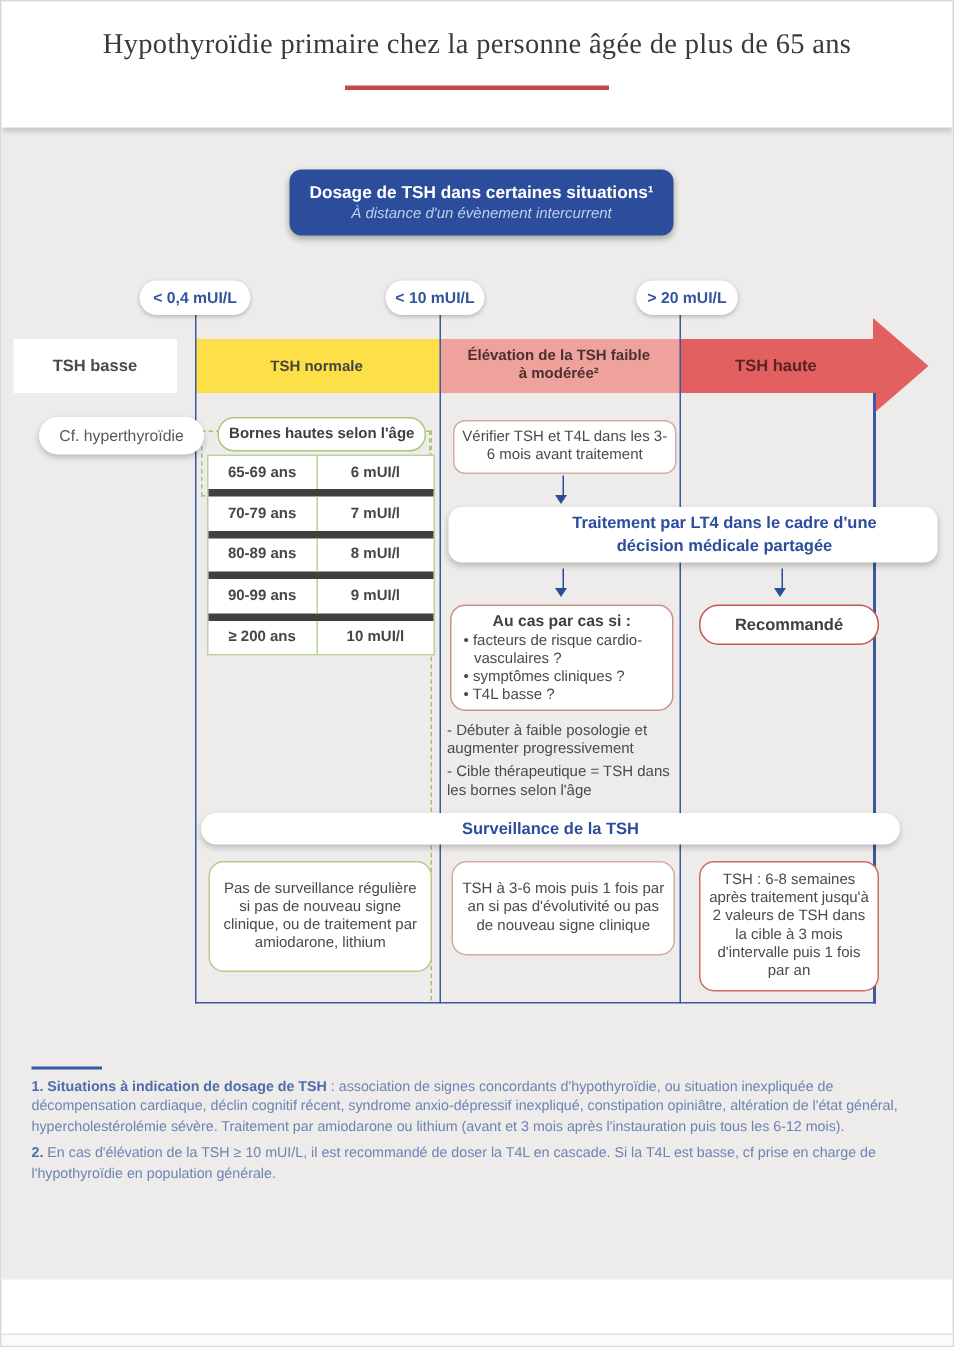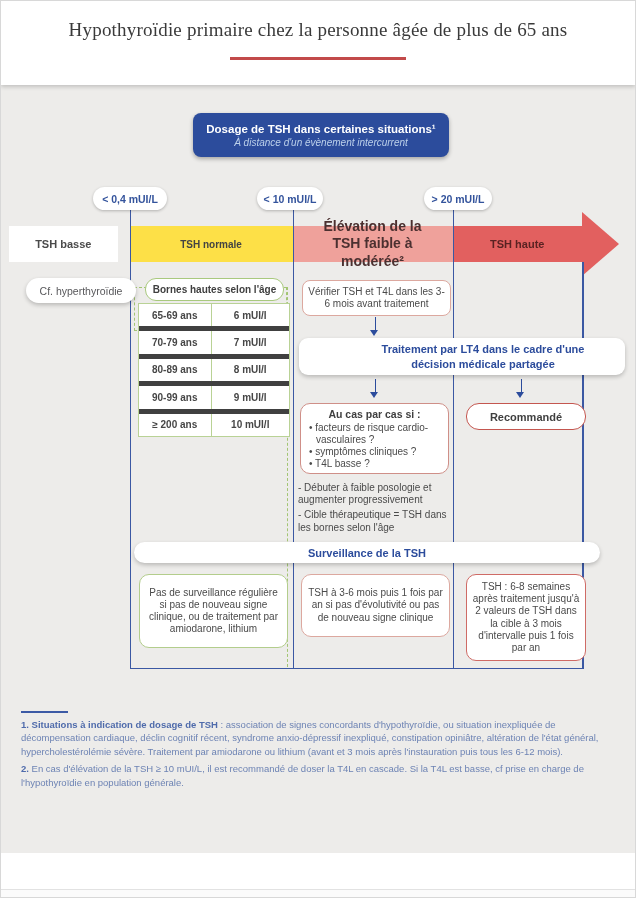--- a/index.html
+++ b/index.html
@@ -100,21 +100,21 @@
   <div class="vline" style="left:128.5px;top:209px;height:459px;"></div>
   <div class="vline" style="left:291.5px;top:209px;height:459px;"></div>
   <div class="vline" style="left:451.5px;top:209px;height:459px;"></div>
   <div class="vline" style="left:581px;top:261px;height:407px;"></div>
   <div class="hline" style="left:128.5px;top:666.5px;width:454px;"></div>
   <div class="dashline" style="left:286px;top:286px;height:380px;"></div>
   <div class="dashrect" style="left:133px;top:286px;width:151px;height:42px;"></div>
 
   <div class="band-seg" style="left:8px;width:108.5px;background:#ffffff;font-size:11px;color:#4a4a4a;">TSH basse</div>
   <div class="band-seg" style="left:128.5px;width:163px;background:#fde047;font-size:10px;color:#434343;">TSH normale</div>
-  <div class="band-seg" style="left:291.5px;width:160px;background:#efa19b;font-size:14px;color:#4b3030;">
+  <div class="band-seg" style="left:291.5px;width:160px;background:#efa19b;font-size:10px;color:#4b3030;">
     <span style="display:block;width:122px;margin:0 auto;line-height:1.25;">Élévation de la TSH faible à modérée²</span>
   </div>
   <div class="band-seg" style="left:451.5px;width:129.5px;background:#e2605f;font-size:11px;color:#5a2222;">TSH haute</div>
   <div class="arrow-head"></div>
 
   <div class="wbox shadowed" style="left:25px;top:277px;width:110px;height:25px;border-radius:13px;font-size:10.5px;color:#57575a;">Cf. hyperthyroïdie</div>
 
   <div class="wbox" style="left:144px;top:277px;width:137px;height:21px;border:1px solid #a9c97e;border-radius:11px;font-size:10px;font-weight:700;color:#3f3f3f;z-index:6;">Bornes hautes selon l'âge</div>
   <div class="btable">
     <div class="trow">

